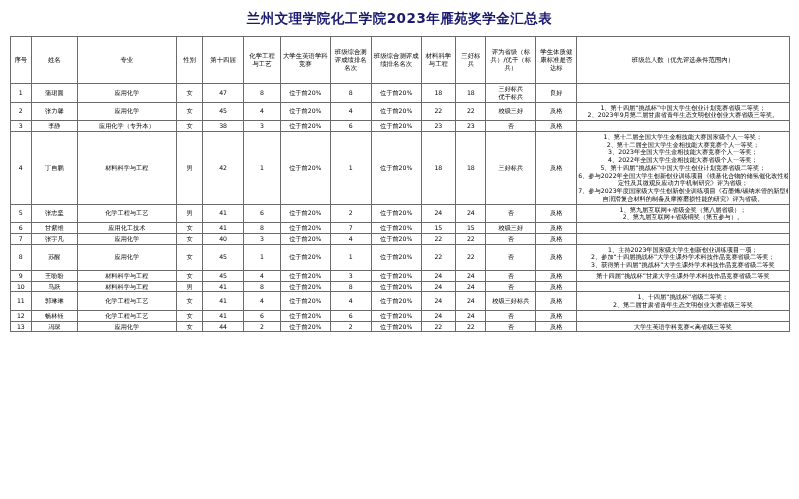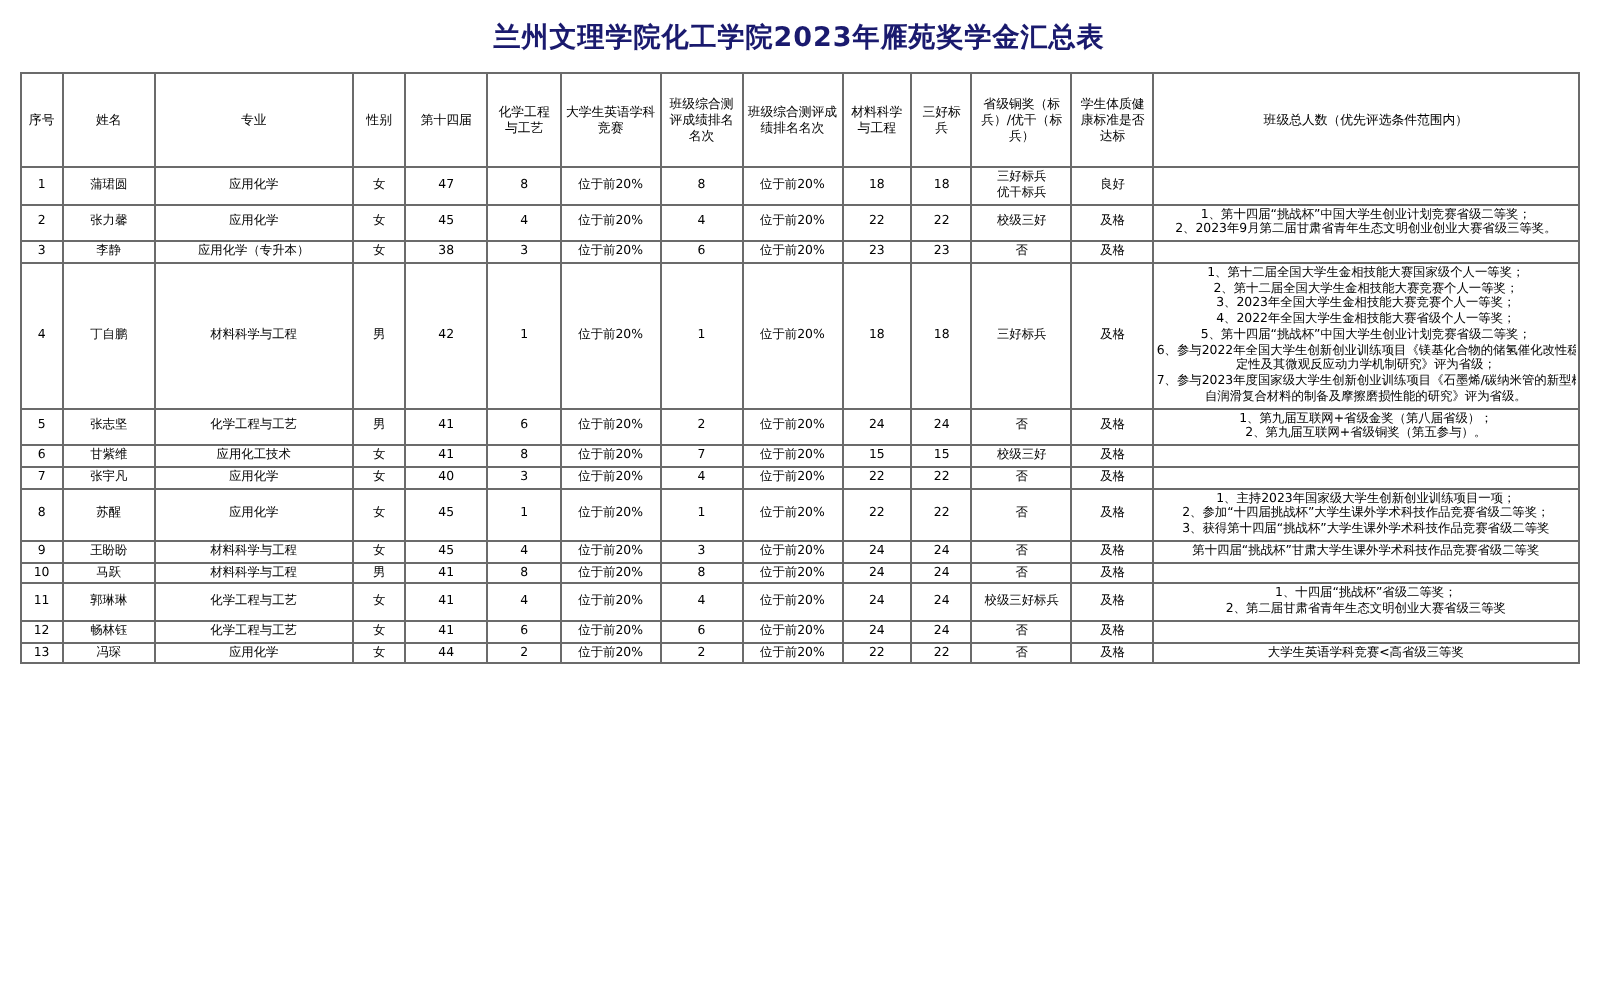--- a/index.html
+++ b/index.html
@@ -117,21 +117,21 @@
         <th>姓名</th>
         <th>专业</th>
         <th>性别</th>
         <th>第十四届</th>
         <th>化学工程与工艺</th>
         <th>大学生英语学科竞赛</th>
         <th>班级综合测评成绩排名名次</th>
         <th>班级综合测评成绩排名名次</th>
         <th>材料科学与工程</th>
         <th>三好标兵</th>
-        <th>省级铜奖（标兵）/优干（标兵）</th>
+        <th>评为省级（标兵）/优干（标兵）</th>
         <th>学生体质健康标准是否达标</th>
         <th>班级总人数（优先评选条件范围内）</th>
       </tr>
     </thead>
     <tbody>
         <tr>
           <td class="idx">1</td>
           <td class="name">蒲珺圆</td>
           <td class="major">应用化学</td>
           <td>女</td>

